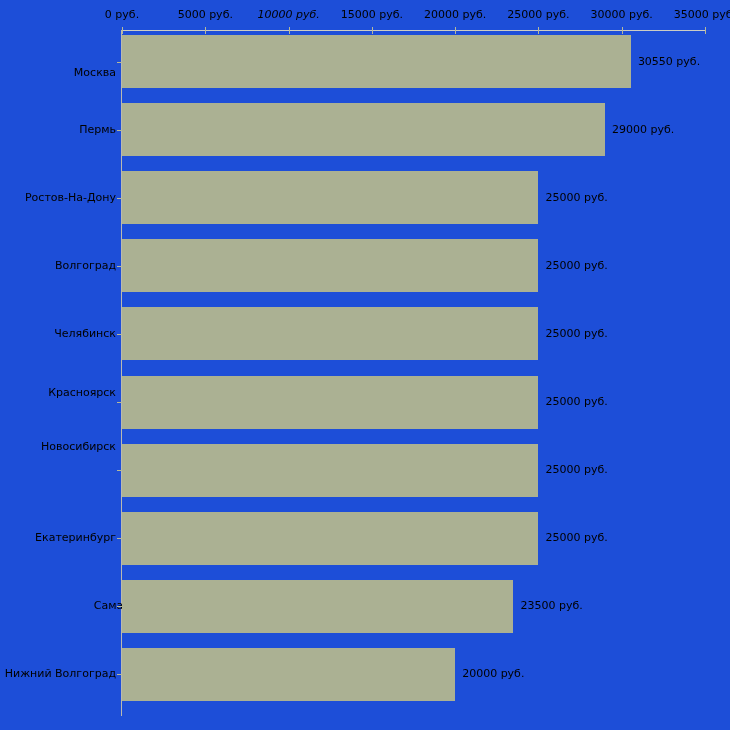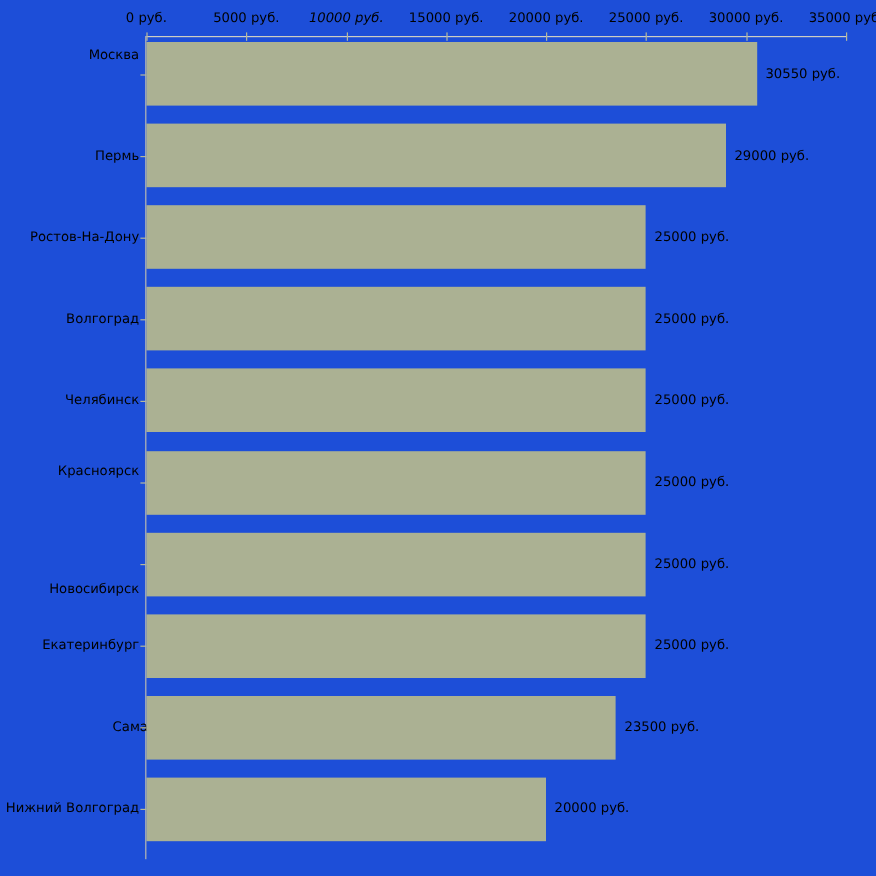--- a/index.html
+++ b/index.html
@@ -112,33 +112,33 @@
         <div class="x-tick-label" style="left: 621.714px;">30000 руб.</div>
         <div class="x-tick-mark" style="left: 621.714px;"></div>
         <div class="x-tick-label" style="left: 705px;">35000 руб.</div>
         <div class="x-tick-mark" style="left: 705px;"></div>
       </div>
   </div>
 
   <div class="y-axis-line" style="left: 121px; top: 30px; height: 686px;"></div>
 
   <div id="y-labels">
-      <div class="y-cat-label" style="right: 614px; top: 46px;">Москва</div>
+      <div class="y-cat-label" style="right: 614px; top: 73px;">Москва</div>
       <div class="y-tick-mark" style="left: 117px; top: 62px;"></div>
       <div class="y-cat-label" style="right: 614px; top: 129.6px;">Пермь</div>
       <div class="y-tick-mark" style="left: 117px; top: 130px;"></div>
       <div class="y-cat-label" style="right: 614px; top: 197.7px;">Ростов-На-Дону</div>
       <div class="y-tick-mark" style="left: 117px; top: 198px;"></div>
       <div class="y-cat-label" style="right: 614px; top: 265.8px;">Волгоград</div>
       <div class="y-tick-mark" style="left: 117px; top: 266px;"></div>
       <div class="y-cat-label" style="right: 614px; top: 333.9px;">Челябинск</div>
       <div class="y-tick-mark" style="left: 117px; top: 334px;"></div>
       <div class="y-cat-label" style="right: 614px; top: 393px;">Красноярск</div>
       <div class="y-tick-mark" style="left: 117px; top: 402px;"></div>
-      <div class="y-cat-label" style="right: 614px; top: 491px; text-align: center;">Новосибирск</div>
+      <div class="y-cat-label" style="right: 614px; top: 447px; text-align: center;">Новосибирск</div>
       <div class="y-tick-mark" style="left: 117px; top: 470px;"></div>
       <div class="y-cat-label" style="right: 614px; top: 538.2px;">Екатеринбург</div>
       <div class="y-tick-mark" style="left: 117px; top: 538px;"></div>
       <div class="y-cat-label" style="right: 593px; top: 606.3px;">Самара</div>
       <div class="y-tick-mark" style="left: 117px; top: 606px;"></div>
       <div class="y-cat-label" style="right: 614px; top: 674.4px;">Нижний Волгоград</div>
       <div class="y-tick-mark" style="left: 117px; top: 674px;"></div>
     </div>
 
   <div id="bars-layer">

